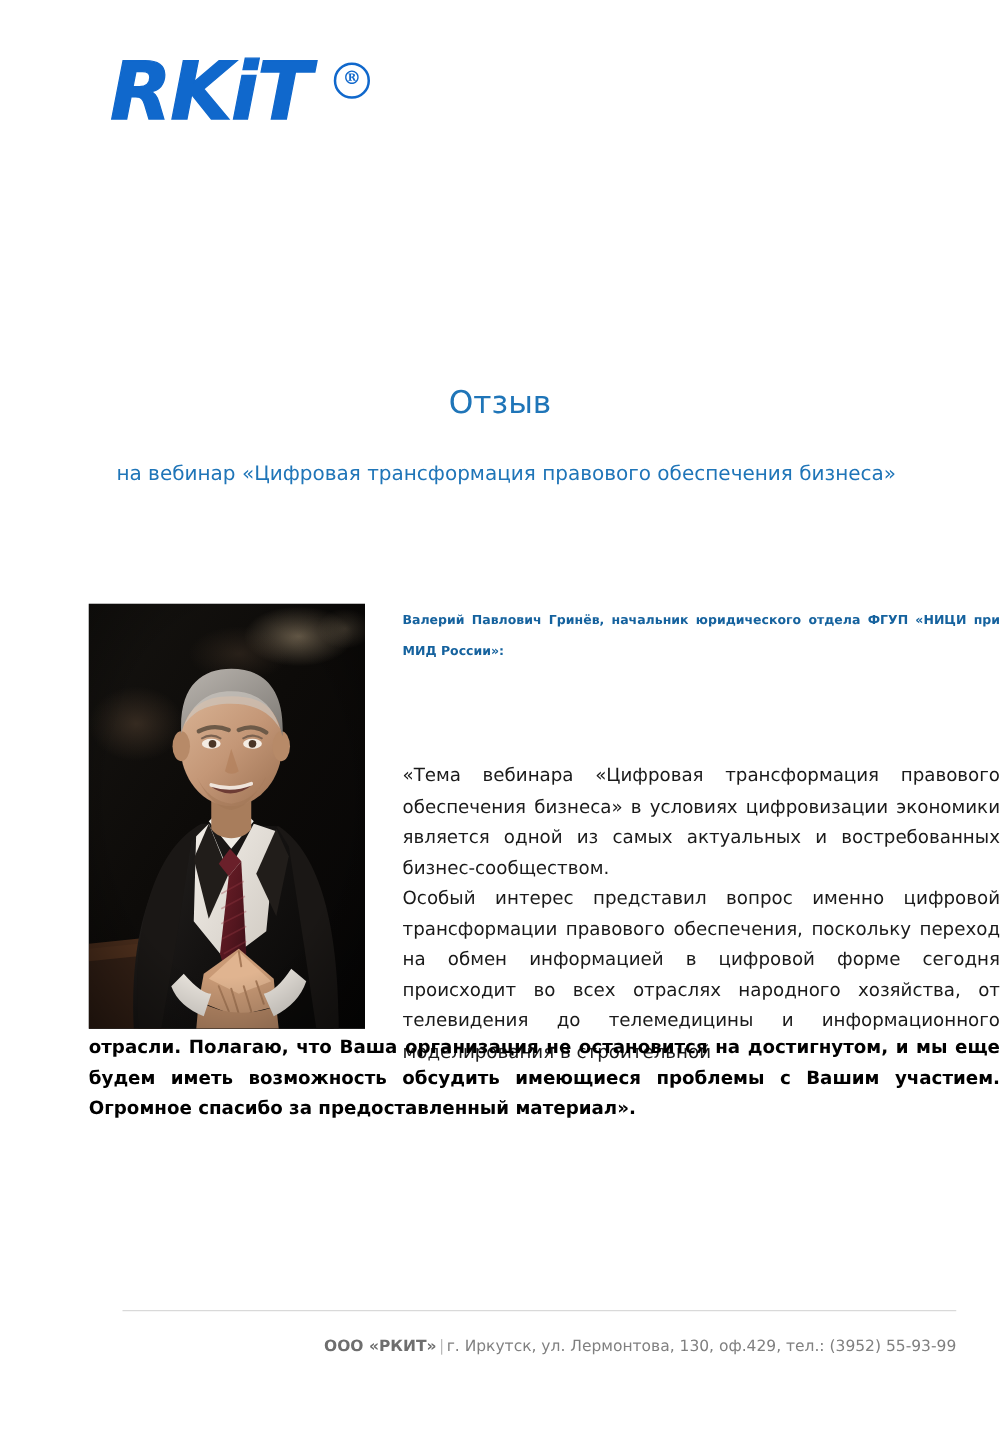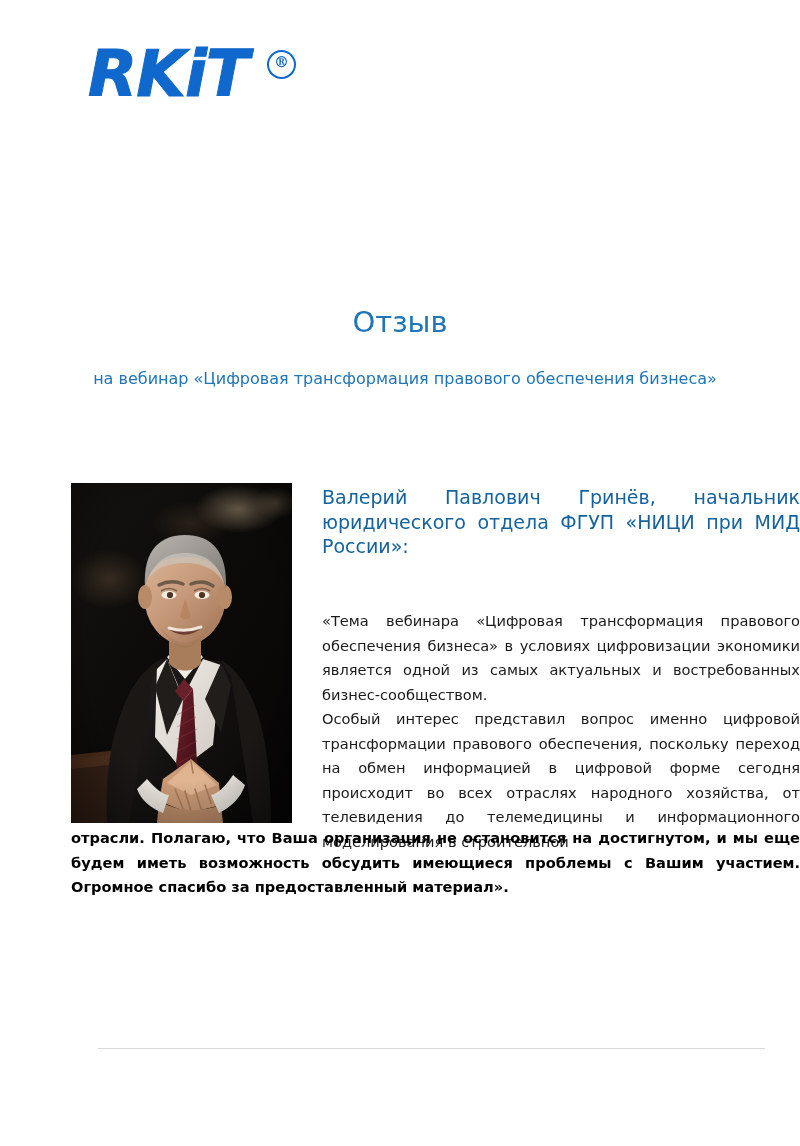--- a/index.html
+++ b/index.html
@@ -72,21 +72,21 @@
     opacity: 0.92;
   }
 
   
   .doc-title {
     position: absolute;
     left: 100px;
     top: 302px;
     width: 600px;
     text-align: center;
-    font-size: 29px;
+    font-size: 25px;
     line-height: 40px;
     color: #1F75B8;
     font-weight: 400;
   }
   .doc-subtitle {
     position: absolute;
     left: 60px;
     top: 362px;
     width: 690px;
     text-align: center;
@@ -107,22 +107,22 @@
     background: #000000;
   }
   .photo svg { display: block; }
 
   
   .lede {
     position: absolute;
     left: 322px;
     top: 485px;
     width: 478px;
-    font-size: 19px;
-    font-weight: 400;
+    font-size: 10px;
+    font-weight: 700;
     line-height: 24.5px;
     color: #15629E;
     text-align: justify;
     text-align-last: left;
   }
   .para {
     position: absolute;
     left: 322px;
     width: 478px;
     font-size: 14.6px;
@@ -307,13 +307,16 @@
   </svg>
 </div>
 
 <div class="lede">Валерий Павлович Гринёв, начальник юридического отдела ФГУП «НИЦИ при МИД России»:</div>
 <div class="para para-1">«Тема вебинара  «Цифровая трансформация правового обеспечения бизнеса» в условиях цифровизации экономики является одной из самых актуальных и востребованных бизнес-сообществом.</div>
 <div class="para para-2">Особый интерес представил вопрос именно цифровой трансформации правового обеспечения, поскольку переход на обмен информацией в цифровой форме сегодня происходит во всех отраслях народного хозяйства, от телевидения до телемедицины и информационного моделирования в строительной</div>
 <div class="para-tail">отрасли.  Полагаю, что Ваша организация не остановится на достигнутом, и мы еще будем иметь возможность обсудить имеющиеся проблемы с Вашим участием. Огромное спасибо за предоставленный материал».</div>
 
 <div class="footer-rule"></div>
 <div class="footer">
+  <div>
+    <span class="company">ООО «РКИТ»</span><span class="sep">|</span><span>г. Иркутск, ул. Лермонтова, 130, оф.429, тел.: (3952) 55-93-99</span>
+  </div>
 </div>
 
 </body></html>

